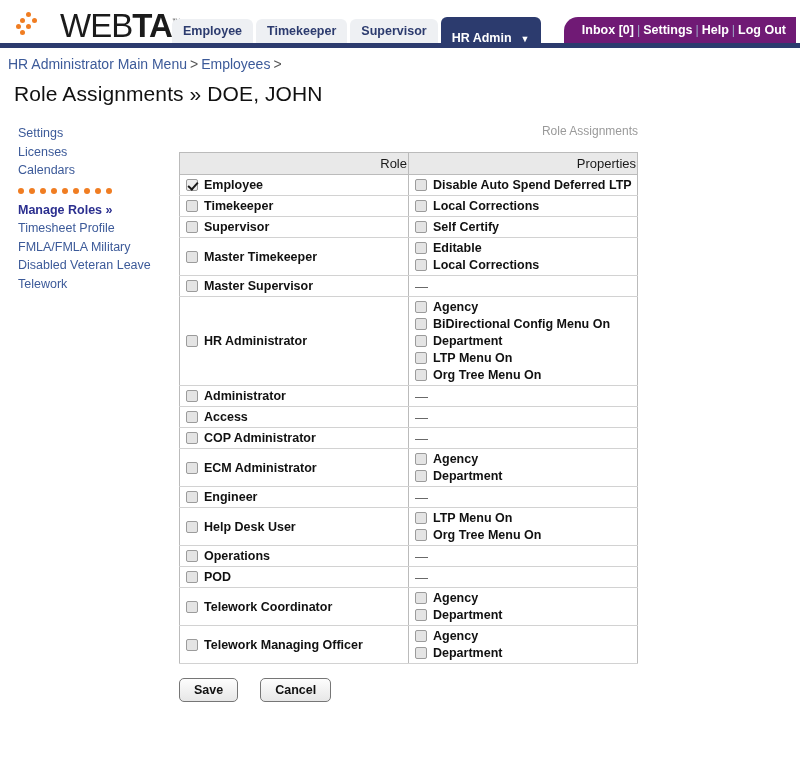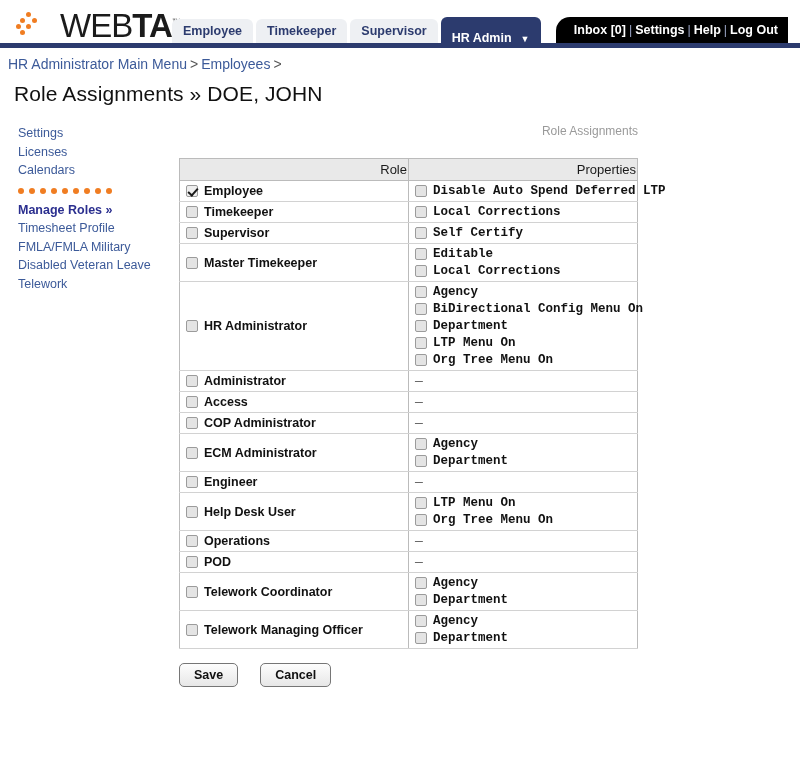--- a/index.html
+++ b/index.html
@@ -81,23 +81,23 @@
   }
   .tab .caret {
     display: inline-block;
     margin-left: 9px;
     font-size: 9px;
     vertical-align: middle;
   }
 
   .userbar {
     position: absolute;
-    right: 12px; bottom: 0;
+    right: 4px; bottom: 0;
     height: 26px;
-    background: #000000;
+    background: #701a75;
     color: #ffffff;
     font-size: 12.5px;
     font-weight: bold;
     line-height: 26px;
     padding: 0 10px 0 18px;
     border-radius: 14px 0 0 0;
     white-space: nowrap;
   }
   .userbar a { color: #ffffff; text-decoration: none; cursor: pointer; }
   .userbar .sep { color: #9aa4c4; margin: 0 3px; font-weight: normal; }
@@ -159,21 +159,21 @@
   
   .table-area {
     position: absolute;
     left: 179px; top: 0;
     width: 459px;
   }
   .table-caption {
     text-align: right;
     font-size: 12px;
     color: #9a9a9a;
-    padding-bottom: 20px;
+    padding-bottom: 14px;
     line-height: 14px;
   }
   table.roles {
     border-collapse: collapse;
     width: 459px;
     border: 1px solid #bbbbbb;
     table-layout: fixed;
   }
   table.roles th {
     background: #e9e9e9;
@@ -188,21 +188,21 @@
     border: 1px solid #d2d2d2;
     border-left: 1px solid #bbbbbb;
     border-right: 1px solid #bbbbbb;
     font-size: 12.5px;
     font-weight: bold;
     color: #111111;
     vertical-align: middle;
     padding: 2px 4px 2px 6px;
   }
   td.role-cell { width: 229px; }
-  td.props-cell { width: 228px; padding-left: 8px; font-family: Liberation Mono, monospace; }
+  td.props-cell { width: 228px; padding-left: 8px; }
 
   .cb-row {
     display: flex;
     align-items: center;
     line-height: 16px;
     white-space: nowrap;
   }
   .cb-row + .cb-row { margin-top: 1px; }
 
   .cbox {
@@ -376,20 +376,29 @@
               <div class="cb-row">
                 <span class="cbox"></span>
                 <span>Local Corrections</span>
               </div>
             </td>
           </tr>
           <tr>
             <td class="role-cell">
               <div class="cb-row">
                 <span class="cbox"></span>
+                <span>Master Supervisor</span>
+              </div>
+            </td>
+            <td class="props-cell"><span class="dash">—</span></td>
+          </tr>
+          <tr>
+            <td class="role-cell">
+              <div class="cb-row">
+                <span class="cbox"></span>
                 <span>HR Administrator</span>
               </div>
             </td>
             <td class="props-cell">
               <div class="cb-row">
                 <span class="cbox"></span>
                 <span>Agency</span>
               </div>
               <div class="cb-row">
                 <span class="cbox"></span>

